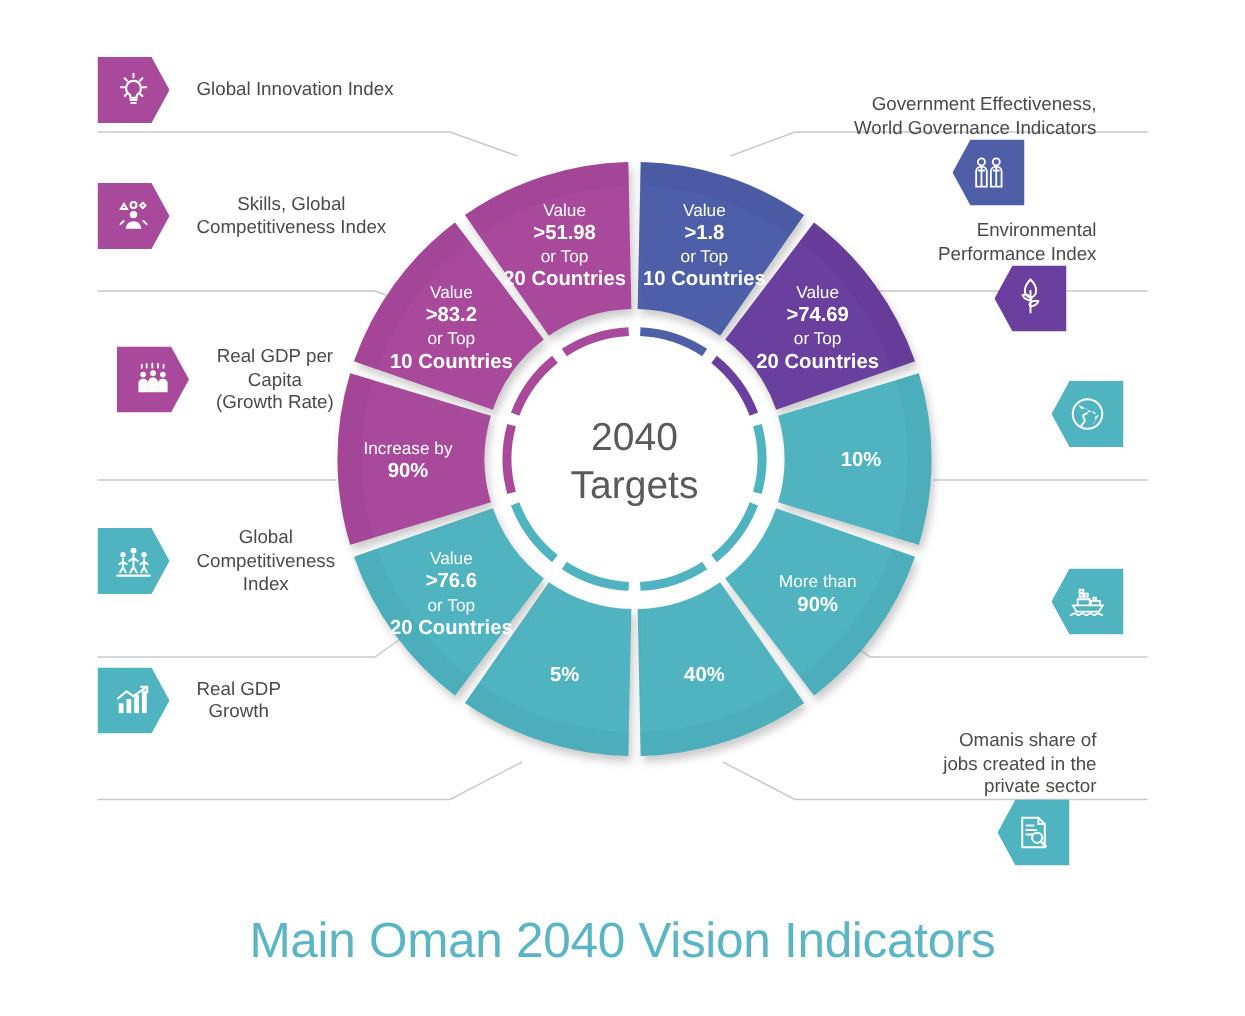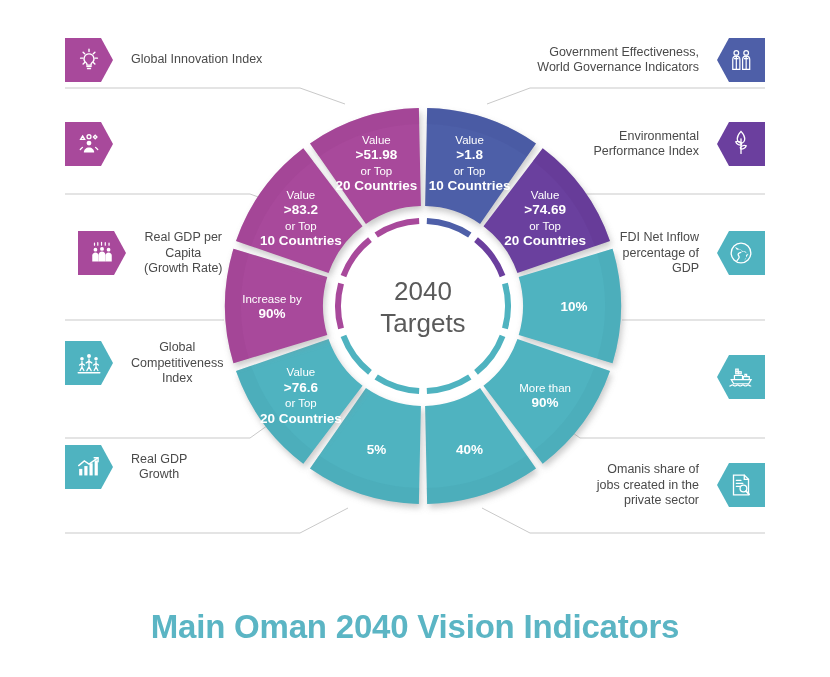--- a/index.html
+++ b/index.html
@@ -9,21 +9,21 @@
     background:#ffffff;
     font-family:"Liberation Sans","DejaVu Sans",sans-serif;
     overflow:hidden;
     position:relative;
   }
   #stage{position:absolute;left:0;top:0;width:830px;height:677px;}
 
   
   .label-row{position:absolute;display:flex;align-items:center;}
   .label-row.left{left:65px;flex-direction:row;}
-  .label-row.right{right:65px;flex-direction:row;}
+  .label-row.right{right:81px;flex-direction:column;margin-top:24px;}
 
   .badge{
     width:48px;height:44px;position:relative;flex:0 0 auto;
     display:flex;align-items:center;justify-content:center;
   }
   .badge .shape{
     position:absolute;left:0;top:0;width:48px;height:44px;
   }
   .badge .glyph{position:relative;z-index:2;width:30px;height:30px;display:block;}
 
@@ -48,21 +48,21 @@
     fill:#5a5a5a;text-anchor:middle;
     font-family:"Liberation Sans","DejaVu Sans",sans-serif;
     font-size:26px;
   }
 
   
   #title{
     position:absolute;left:0;right:0;top:608px;
     text-align:center;
     font-family:"Liberation Sans","DejaVu Sans",sans-serif;
-    font-size:33px;font-weight:bold;color:#5bb5c4;
+    font-size:33px;font-weight:normal;color:#5bb5c4;
     letter-spacing:-0.2px;
   }
 </style>
 </head>
 <body>
 
 <div id="stage">
 
   <svg id="leaders" width="830" height="677" style="position:absolute;left:0;top:0;">
     <g stroke="#c9c9c9" stroke-width="1" fill="none" shape-rendering="geometricPrecision">
@@ -182,41 +182,43 @@
           </svg>
           <span class="glyph"><svg viewBox="0 0 32 32" fill="none" stroke="#fff" stroke-width="1.4">
       <circle cx="16" cy="15" r="2.6" fill="#fff" stroke="none"></circle>
       <path d="M10.5 25c0-3 2.5-5.2 5.5-5.2s5.5 2.2 5.5 5.2z" fill="#fff" stroke="none"></path>
       <path d="M9 19.6l-2.3 2.2M23 19.6l2.3 2.2" stroke-linecap="round"></path>
       <path d="M9.2 7.4l2.2 3.6H7z"></path>
       <circle cx="16" cy="8.2" r="2.1"></circle>
       <path d="M22.6 6.6l1.9 1.9-1.9 1.9-1.9-1.9z"></path>
     </svg></span>
         </div>
+        <div class="label-text">Skills, Global
+Competitiveness Index</div>
       </div>
       <div class="label-row left" style="top: 230px; padding-left: 13px;">
         <div class="badge">
           <svg class="shape" viewBox="0 0 48 44">
             <path d="M0,0 L36,0 L48,22 L36,44 L0,44 Z" fill="#A8499B"></path>
           </svg>
           <span class="glyph"><svg viewBox="0 0 32 32" fill="none" stroke="#fff" stroke-width="1.3">
       <path d="M8 5.5v2.2M11.5 5v2.6M15.5 4.6v3M19.5 5v2.6M23.5 5.5v2.2" stroke-linecap="round"></path>
       <circle cx="9" cy="12.5" r="2" fill="#fff" stroke="none"></circle>
       <path d="M5.6 25v-6.2c0-1.9 1.5-3.3 3.4-3.3s3.4 1.4 3.4 3.3V25z" fill="#fff" stroke="none"></path>
       <circle cx="16" cy="11.6" r="2.1" fill="#fff" stroke="none"></circle>
       <path d="M12.4 25v-7c0-2 1.6-3.5 3.6-3.5s3.6 1.5 3.6 3.5v7z" fill="#fff" stroke="none"></path>
       <circle cx="23" cy="12.5" r="2" fill="#fff" stroke="none"></circle>
       <path d="M19.6 25v-6.2c0-1.9 1.5-3.3 3.4-3.3s3.4 1.4 3.4 3.3V25z" fill="#fff" stroke="none"></path>
     </svg></span>
         </div>
         <div class="label-text">Real GDP per
 Capita
 (Growth Rate)</div>
       </div>
-      <div class="label-row left" style="top: 340px;">
+      <div class="label-row left" style="top: 351px;">
         <div class="badge">
           <svg class="shape" viewBox="0 0 48 44">
             <path d="M0,0 L36,0 L48,22 L36,44 L0,44 Z" fill="#4FB3C0"></path>
           </svg>
           <span class="glyph"><svg viewBox="0 0 32 32" fill="none" stroke="#fff" stroke-width="1.4" stroke-linecap="round">
       <circle cx="8.5" cy="11.5" r="1.9" fill="#fff" stroke="none"></circle>
       <path d="M8.5 14.4v6M8.5 16.6l-2.6 1.6M8.5 16.6l2.6 1.6M8.5 20.4l-2 3.6M8.5 20.4l2 3.6"></path>
       <circle cx="16" cy="8.6" r="2.1" fill="#fff" stroke="none"></circle>
       <path d="M16 11.6v8.6M16 14l-3 1.9M16 14l3 1.9M16 20.2l-2.3 4M16 20.2l2.3 4"></path>
       <circle cx="23.5" cy="11.5" r="1.9" fill="#fff" stroke="none"></circle>
@@ -274,23 +276,20 @@
           </svg>
           <span class="glyph"><svg viewBox="0 0 32 32" fill="none" stroke="#fff" stroke-width="1.4" stroke-linecap="round">
       <path d="M16 12.5c0-3.4 2-6 4-8 2 2 4 4.6 4 8 0 2.6-1.8 4.6-4 4.6s-4-2-4-4.6z" transform="translate(-4,-2)"></path>
       <path d="M16 10.5V26"></path>
       <path d="M16 17.2c-2.6 0-4.8-1.6-5.6-3.6 2.4-1 5.4.2 6.4 2.2z"></path>
       <path d="M16 21.5c2.6 0 4.8-1.6 5.6-3.6-2.4-1-5.4.2-6.4 2.2z"></path>
     </svg></span>
         </div>
       </div>
       <div class="label-row right" style="top: 230px;">
-        <div class="label-text">FDI Net Inflow
-percentage of
-GDP</div>
         <div class="badge">
           <svg class="shape" viewBox="0 0 48 44">
             <path d="M48,0 L12,0 L0,22 L12,44 L48,44 Z" fill="#4FB3C0"></path>
           </svg>
           <span class="glyph"><svg viewBox="0 0 32 32" fill="none" stroke="#fff" stroke-width="1.4">
       <circle cx="16" cy="16" r="10.5"></circle>
       <path d="M9.5 9.2c1.2 1.3 1 2.8 2.4 3.2 1.5.4 2.3-.8 3.4-.3 1.1.5.6 2.2 1.9 2.6 1.3.4 2.2-.9 3.4-.4 1.2.5 1.1 2.3 2.5 2.6" fill="#fff" stroke="none" opacity="0.95"></path>
       <path d="M11.6 24.6c.5-1.7 2.2-2.1 2.4-3.8.2-1.7-1.4-2.2-1-3.6.4-1.4 2.4-1 3.1-2.3" fill="none"></path>
       <path d="M18.5 25.4c.4-1.7 2.3-2.2 2.9-3.9.5-1.5-.6-2.4.1-3.5.6-1 2-.7 2.8-1.6" fill="#fff" stroke="none" opacity="0.95"></path>
     </svg></span>

